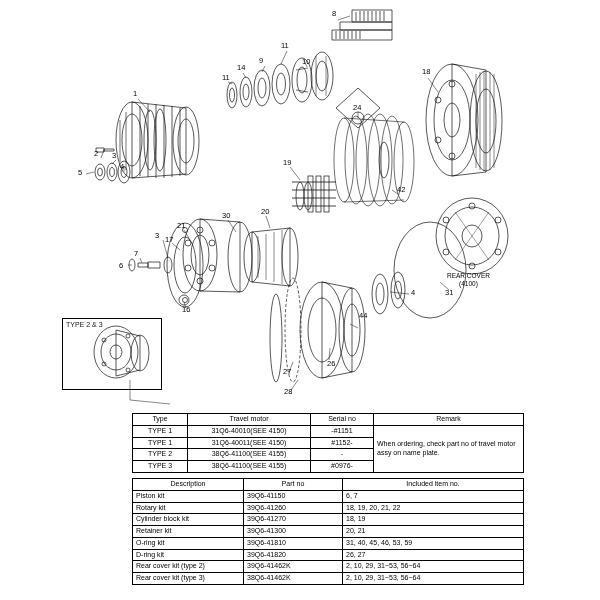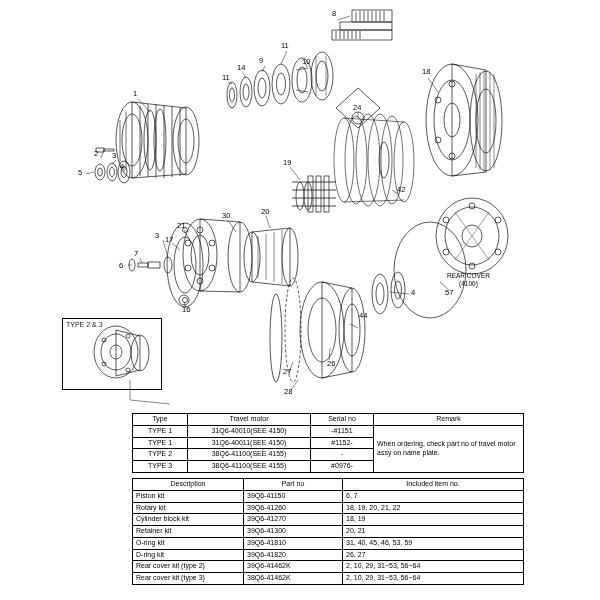--- a/index.html
+++ b/index.html
@@ -321,21 +321,21 @@
   <div class="callout" style="left:283px;top:159px">19</div>
   <div class="callout" style="left:222px;top:212px">30</div>
   <div class="callout" style="left:177px;top:222px">21</div>
   <div class="callout" style="left:261px;top:208px">20</div>
   <div class="callout" style="left:397px;top:186px">42</div>
   <div class="callout" style="left:353px;top:104px">24</div>
   <div class="callout" style="left:359px;top:312px">44</div>
   <div class="callout" style="left:327px;top:360px">26</div>
   <div class="callout" style="left:283px;top:368px">27</div>
   <div class="callout" style="left:284px;top:388px">28</div>
-  <div class="callout" style="left:445px;top:289px">57</div>
+  <div class="callout" style="left:445px;top:289px">31</div>
 
   <div class="typebox">
     <div class="typebox-label">TYPE 2 &amp; 3</div>
   </div>
 
   <div class="rearcover-label">
     <div>REAR COVER</div>
     <div>(4100)</div>
   </div>
 

